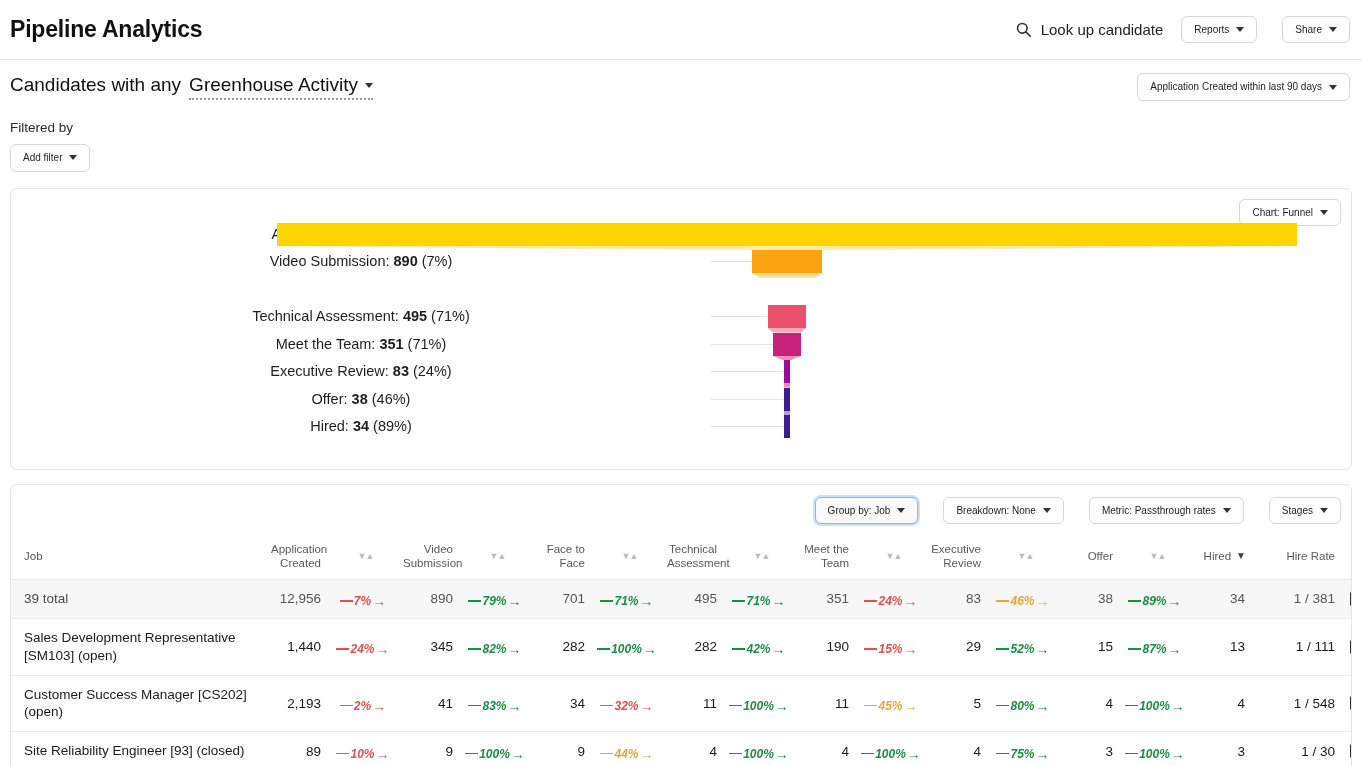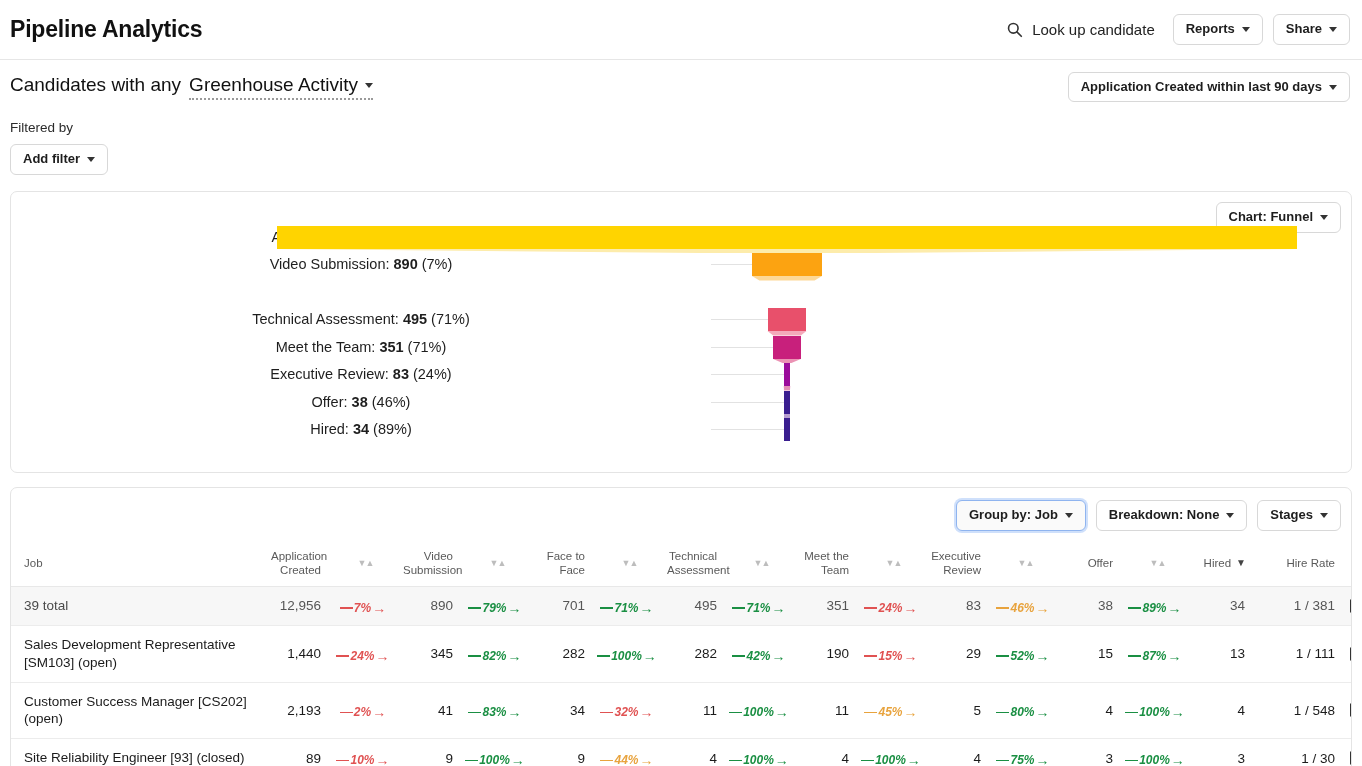--- a/index.html
+++ b/index.html
@@ -35,33 +35,32 @@
     font-size: 15px;
     color: #222;
     margin-right: 18px;
     cursor: pointer;
   }
   .search-ico { width: 17px; height: 17px; display: block; }
   .btn {
     border: 1px solid #d8d8d8;
     background: #fff;
     border-radius: 6px;
-    font-size: 13px;
+    font-size: 10px;
     color: #1d1d1d;
     padding: 7px 12px;
     cursor: pointer;
     font-family: "Liberation Sans", sans-serif;
     display: inline-flex;
     align-items: center;
     gap: 7px;
     white-space: nowrap;
     line-height: 1.15;
-    font-weight: bold;
-  }
-  .btn + .btn { margin-left: 10px; justify-content: flex-end; }
+  }
+  .btn + .btn { margin-left: 25px; justify-content: flex-end; }
   .caret {
     width: 0; height: 0;
     border-left: 4px solid transparent;
     border-right: 4px solid transparent;
     border-top: 5px solid #333;
     display: inline-block;
   }
 
   
   .subheader {
@@ -361,20 +360,24 @@
   <div class="table-toolbar">
     <button class="btn btn-focus">
       <span>Group by: Job</span>
       <span class="caret"></span>
     </button>
     <button class="btn">
       <span>Breakdown: None</span>
       <span class="caret"></span>
     </button>
     <button class="btn">
+      <span>Metric: Passthrough rates</span>
+      <span class="caret"></span>
+    </button>
+    <button class="btn">
       <span>Stages</span>
       <span class="caret"></span>
     </button>
   </div>
 
   <table>
     <thead>
       <tr id="head-row">
           <th class="col-job"><span>Job</span></th>
           <th class="col-num"><span>Application<br>Created</span></th>

